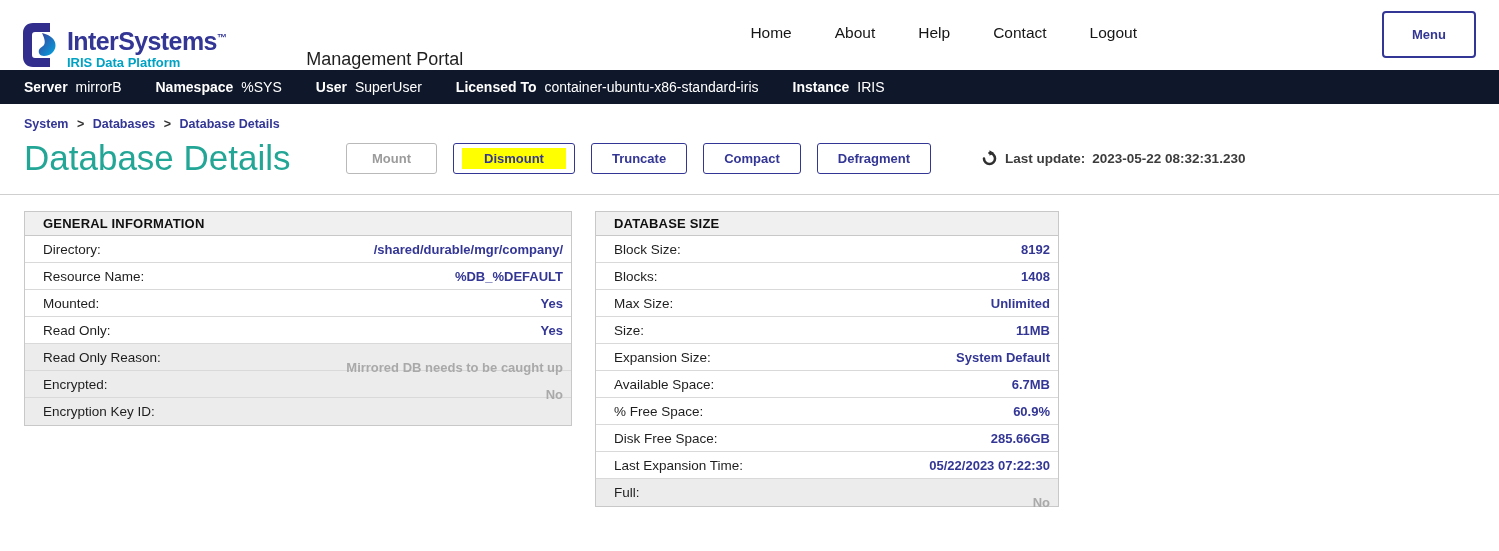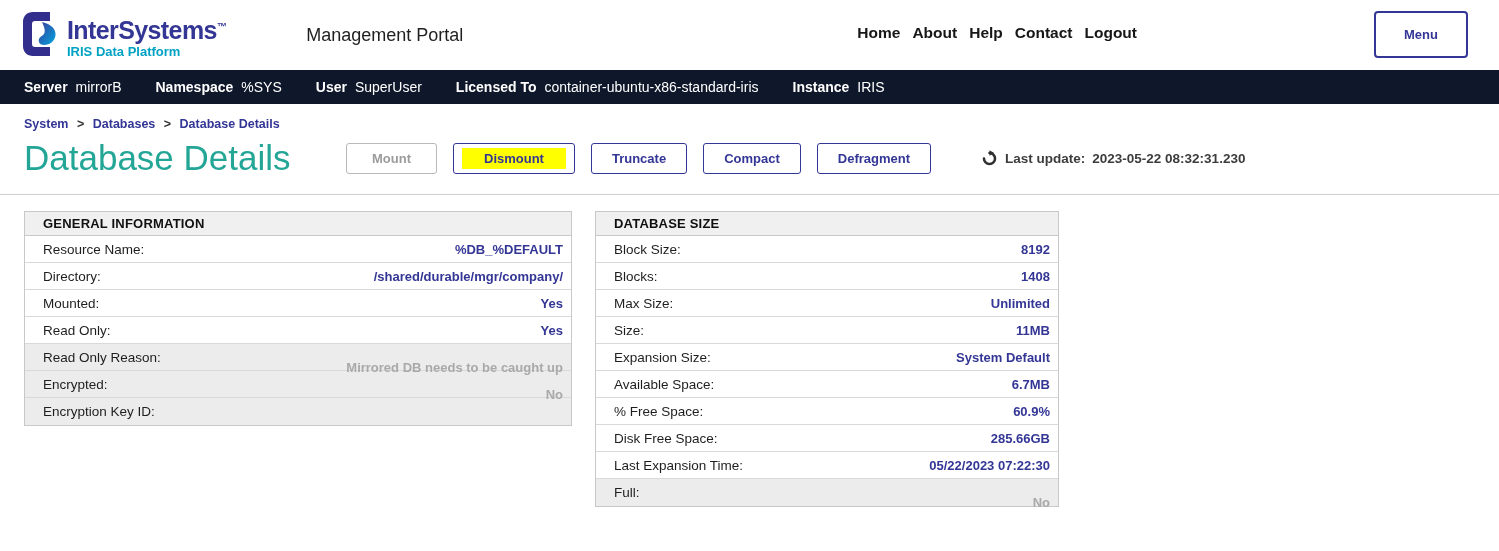--- a/index.html
+++ b/index.html
@@ -9,44 +9,44 @@
     background: #ffffff;
     position: relative;
     overflow: hidden;
   }
   a { text-decoration: none; cursor: pointer; }
 
   
   .header {
     height: 70px;
     display: flex;
-    align-items: center;
+    align-items: flex-end;
     padding-left: 22px;
     position: relative;
     background: #fff;
   }
   .logo { display: flex; align-items: flex-start; gap: 7px; }
   .logo-text { display: flex; flex-direction: column; line-height: 1.05; padding-top: 6px; }
   .brand { font-size: 25px; font-weight: bold; color: #333695; letter-spacing: -0.6px; }
   .brand sup { font-size: 10px; }
   .logo-subtitle { font-size: 13px; font-weight: bold; color: #00A2C4; margin-top: 2px; }
   .portal-title { margin-left: 80px; font-size: 18px; color: #1f1f1f; }
   .top-nav {
     position: absolute;
     right: 362px;
     top: 24px;
     display: flex;
-    gap: 12px;
+    gap: 43px;
     font-size: 15.5px;
-    font-weight: bold;
+    font-weight: normal;
   }
   .top-nav a { color: #161616; }
   .menu-button {
     position: absolute;
-    right: 31px;
+    right: 23px;
     top: 11px;
     width: 94px;
     height: 47px;
     background: #fff;
     border: 2px solid #333695;
     border-radius: 4px;
     color: #333695;
     font-weight: bold;
     font-size: 13px;
     font-family: "Liberation Sans", sans-serif;
@@ -243,26 +243,26 @@
   </div>
 </div>
 
 <div class="divider"></div>
 
 <div class="content">
   <div class="info-table">
     <div class="info-table-header">GENERAL INFORMATION</div>
     <div id="gi-rows">
         <div class="info-row">
+          <div class="cell-label">Directory:</div>
+          <div class="cell-value">/shared/durable/mgr/company/</div>
+        </div>
+        <div class="info-row">
           <div class="cell-label">Resource Name:</div>
           <div class="cell-value">%DB_%DEFAULT</div>
-        </div>
-        <div class="info-row">
-          <div class="cell-label">Directory:</div>
-          <div class="cell-value">/shared/durable/mgr/company/</div>
         </div>
         <div class="info-row">
           <div class="cell-label">Mounted:</div>
           <div class="cell-value">Yes</div>
         </div>
         <div class="info-row">
           <div class="cell-label">Read Only:</div>
           <div class="cell-value">Yes</div>
         </div>
         <div class="info-row muted">

